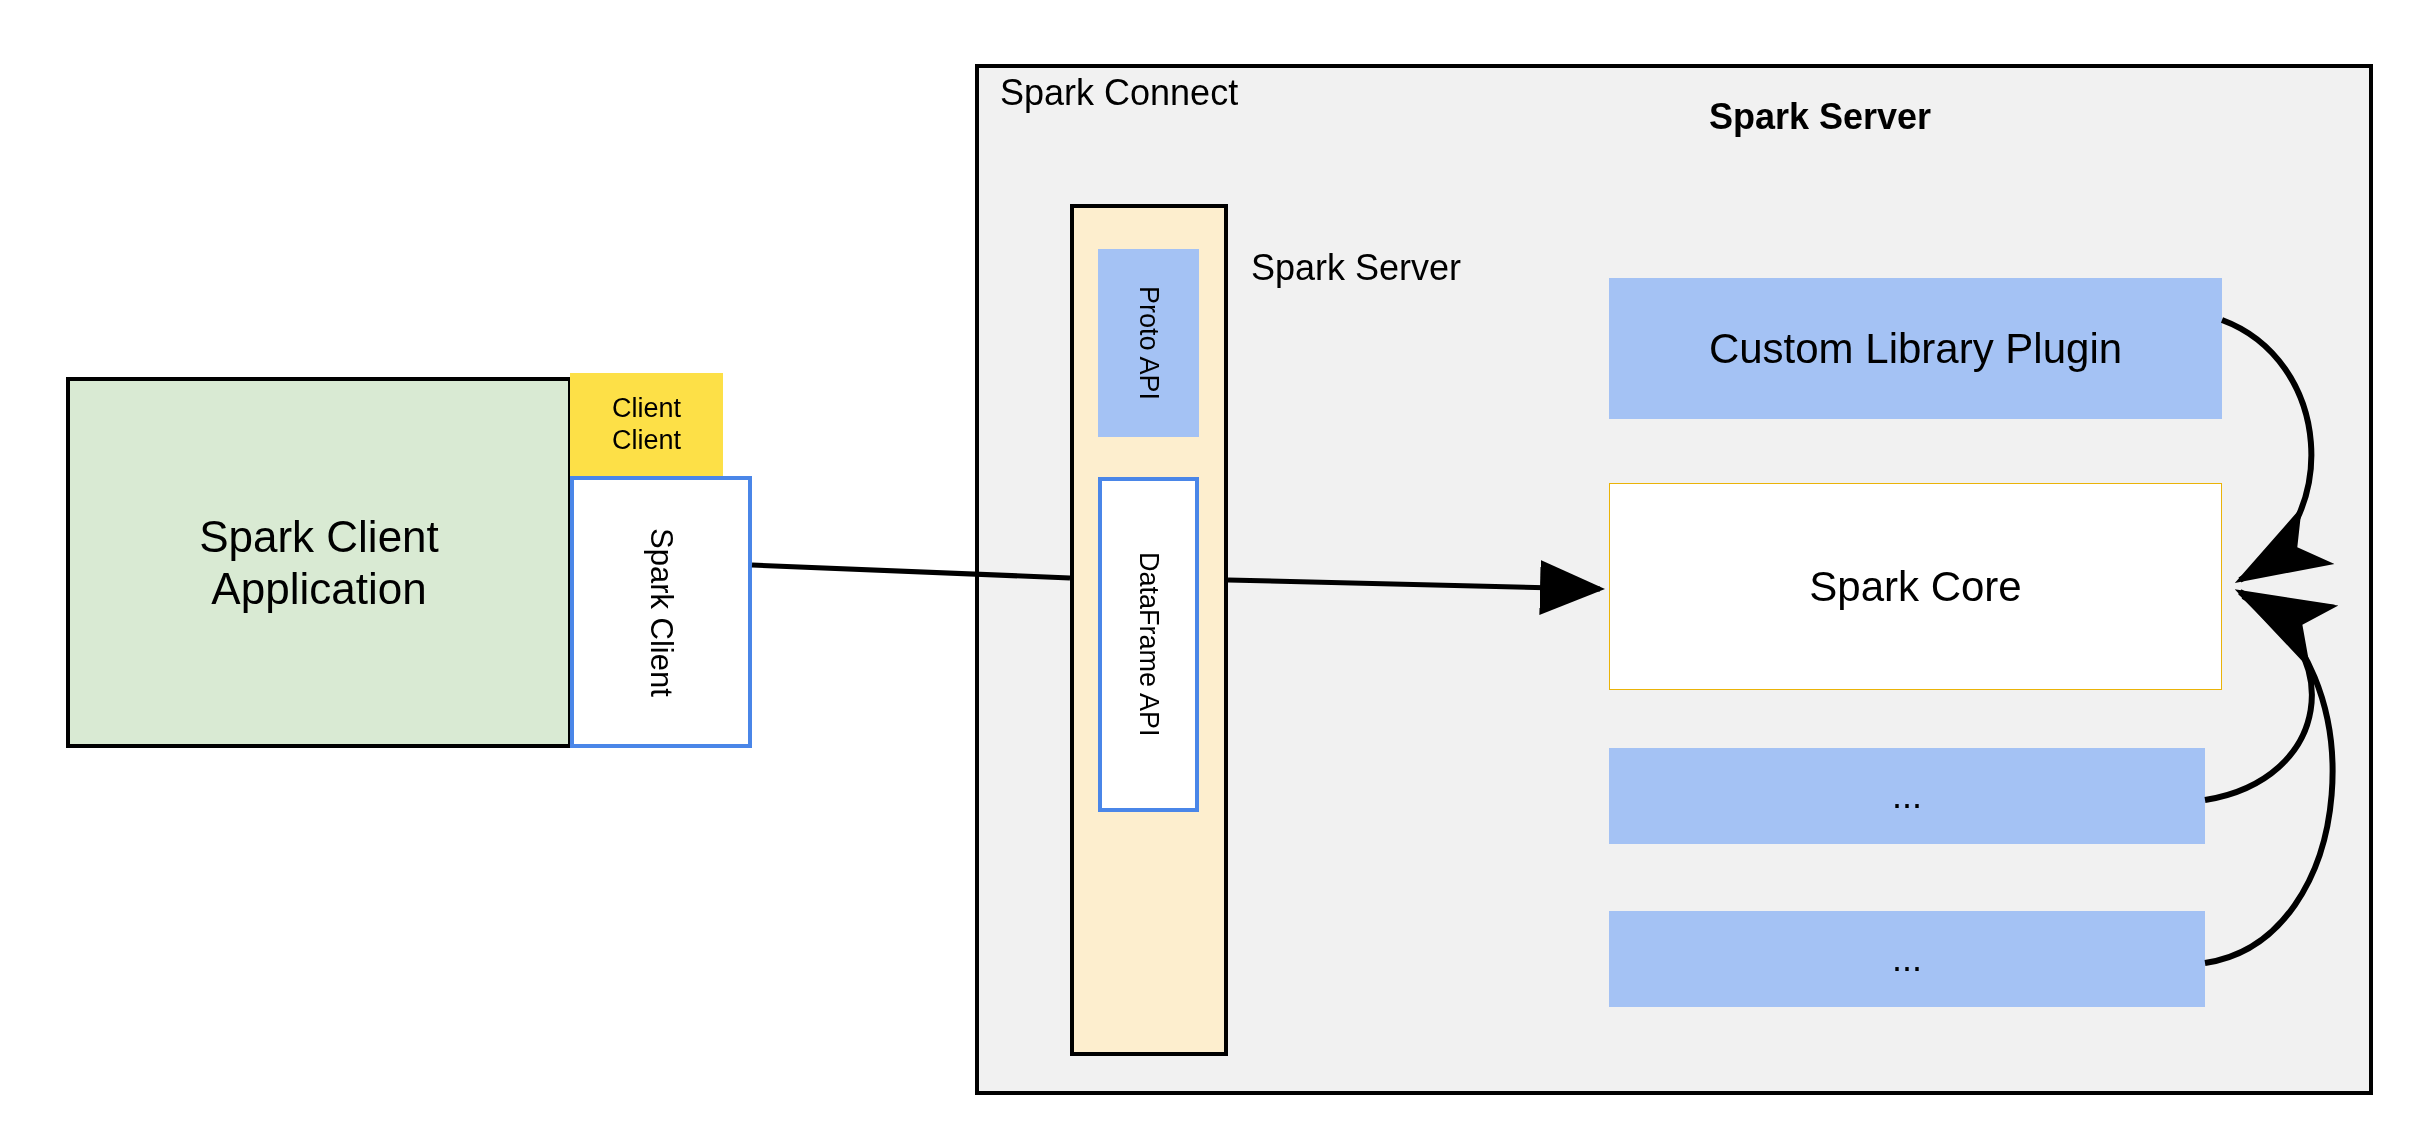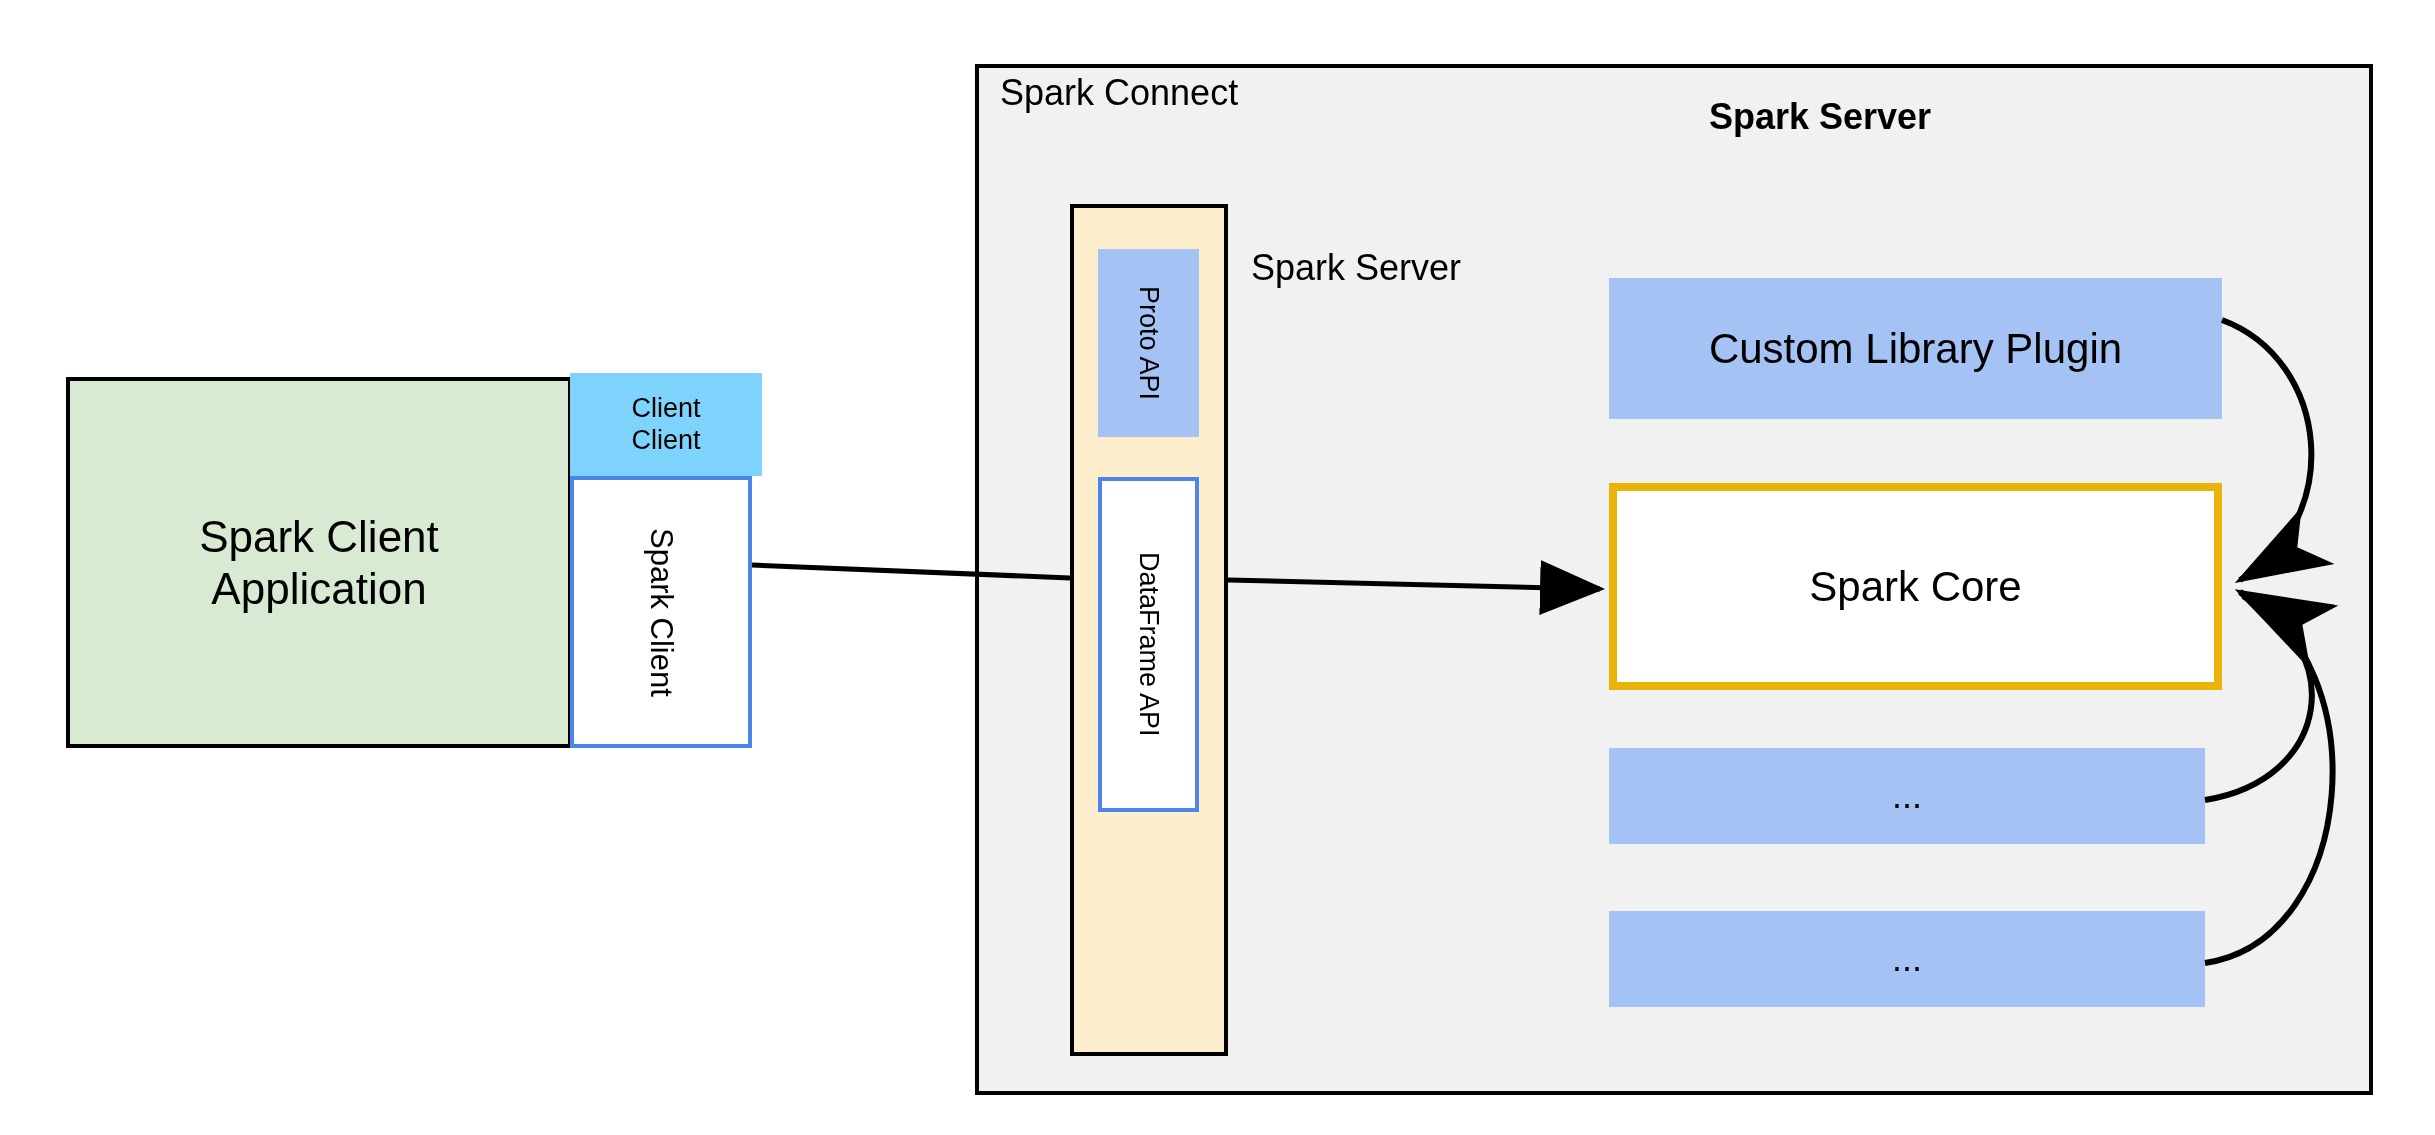--- a/index.html
+++ b/index.html
@@ -36,23 +36,23 @@
     width: 506px;
     height: 371px;
     background: #d9ead3;
     border: 4px solid #000000;
     font-size: 44px;
     z-index: 3;
   }
   #client-package {
     left: 570px;
     top: 373px;
-    width: 192px;
+    width: 153px;
     height: 103px;
-    background: #7dd3fc;
+    background: #fde047;
     font-size: 27px;
     z-index: 4;
   }
   #spark-client {
     left: 570px;
     top: 476px;
     width: 182px;
     height: 272px;
     background: #ffffff;
     border: 4px solid #4a86e8;
@@ -149,21 +149,21 @@
     background: #a4c2f4;
     font-size: 42px;
     z-index: 3;
   }
   #spark-core {
     left: 1609px;
     top: 483px;
     width: 613px;
     height: 207px;
     background: #ffffff;
-    border: 8px solid #eab308;
+    border: 1px solid #eab308;
     font-size: 42px;
     z-index: 3;
   }
   #ellipsis-box-1 {
     left: 1609px;
     top: 748px;
     width: 596px;
     height: 96px;
     background: #a4c2f4;
     font-size: 36px;

